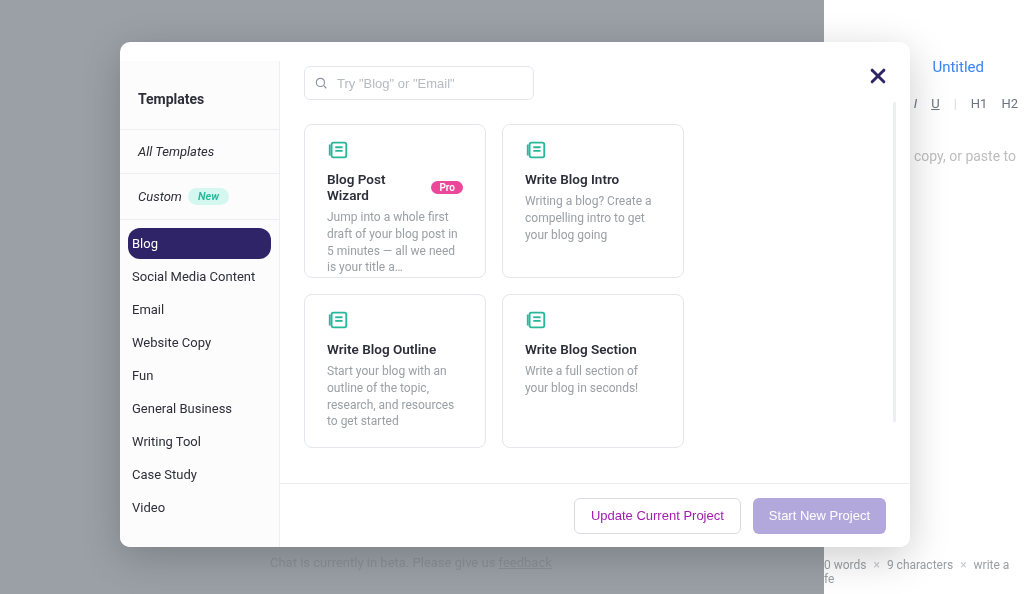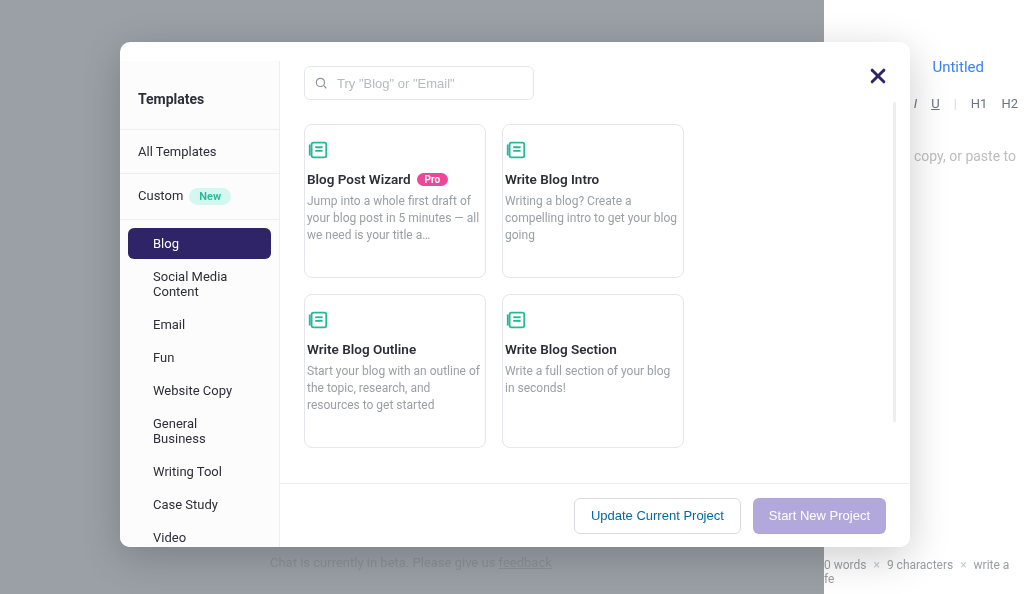--- a/index.html
+++ b/index.html
@@ -36,31 +36,31 @@
     padding-top: 24px;
     margin-top: 19px;
   }
   .sidebar-header {
     font-size: 14px; font-weight: 700; color: #2e2e3a; padding: 6px 18px 22px 18px;
   }
   .side-top {
     border-top: 1px solid #eceef1; border-bottom: 1px solid #eceef1;
   }
   .side-item {
-    display: flex; align-items: flex-start; gap: 6px;
-    padding: 14px 18px; font-size: 13px; color: #2e2e3a; cursor: pointer;
+    display: flex; align-items: center; gap: 6px;
+    padding: 14px 18px; font-size: 13px; color: #2e2e3a; cursor: pointer; font-style: italic;
   }
   .side-item.sep { border-bottom: 1px solid #eceef1; }
   .new-pill {
     display: inline-block; padding: 2px 10px; border-radius: 999px;
     background: #d4f7ef; color: #29b79a; font-size: 11px; font-weight: 600;
   }
   .cat-list { padding: 8px 8px; }
   .cat-item {
-    padding: 8px 25px; font-size: 13px; color: #2e2e3a; border-radius: 6px; cursor: pointer;
+    padding: 8px 4px; font-size: 13px; color: #2e2e3a; border-radius: 12px; cursor: pointer;
     margin-bottom: 2px;
   }
   .cat-item.active {
     background: #2e2467; color: #fff;
   }
 
   .main {
     flex: 1; position: relative; padding: 24px 30px 72px 24px;
   }
   .search-wrap { position: relative; width: 230px; }
@@ -76,21 +76,21 @@
   .close-x {
     position: absolute; top: 24px; right: 22px; color: #2e2467; cursor: pointer;
   }
 
   .cards {
     display: flex; flex-wrap: wrap; gap: 16px; margin-top: 24px;
     max-height: 330px; overflow: hidden;
   }
   .card {
     width: 182px; height: 154px; border: 1px solid #e3e6eb; border-radius: 8px;
-    padding: 14px 2px; cursor: pointer;
+    padding: 14px 22px; cursor: pointer;
   }
   .card .cicon { color: #29b79a; margin-bottom: 10px; }
   .card-title { font-size: 13.5px; font-weight: 600; color: #2e2e3a; display: flex; align-items: center; gap: 6px; margin-bottom: 6px; }
   .pro-badge {
     display: inline-block; background: #ec4899; color: #fff; font-size: 10px; font-weight: 600;
     padding: 1px 8px; border-radius: 999px;
   }
   .card-desc { font-size: 12px; color: #9aa0a6; line-height: 1.4; }
 
   .scroll-ind {
@@ -100,21 +100,21 @@
 
   .footer {
     position: absolute; bottom: 0; left: 0; right: 0; height: 64px;
     border-top: 1px solid #eceef1; display: flex; justify-content: flex-end; align-items: center;
     gap: 12px; padding: 0 24px; background: #fff;
   }
   .btn {
     height: 36px; padding: 0 16px; border-radius: 6px; font-size: 13px; cursor: pointer;
     display: inline-flex; align-items: center;
   }
-  .btn-secondary { background: #fff; border: 1px solid #d9dbe1; color: #0369a1; }
+  .btn-secondary { background: #fff; border: 1px solid #d9dbe1; color: #a21caf; }
   .btn-primary { background: #b3a8db; border: none; color: #fff; }
   svg { display: block; }
 </style>
 </head>
 <body>
 
 <div class="bg-editor">
   <div class="bg-title">Untitled</div>
   <div class="bg-toolbar">
     <span class="i">I</span>
@@ -147,22 +147,22 @@
       </div>
       <div class="side-item">
         <span>Custom</span>
         <span class="new-pill">New</span>
       </div>
     </div>
     <div class="cat-list">
       <div class="cat-item active"><span>Blog</span></div>
       <div class="cat-item"><span>Social Media Content</span></div>
       <div class="cat-item"><span>Email</span></div>
+      <div class="cat-item"><span>Website Copy</span></div>
       <div class="cat-item"><span>Fun</span></div>
-      <div class="cat-item"><span>Website Copy</span></div>
       <div class="cat-item"><span>General Business</span></div>
       <div class="cat-item"><span>Writing Tool</span></div>
       <div class="cat-item"><span>Case Study</span></div>
       <div class="cat-item"><span>Video</span></div>
     </div>
   </div>
 
   <div class="main">
 
     <div class="search-wrap">

